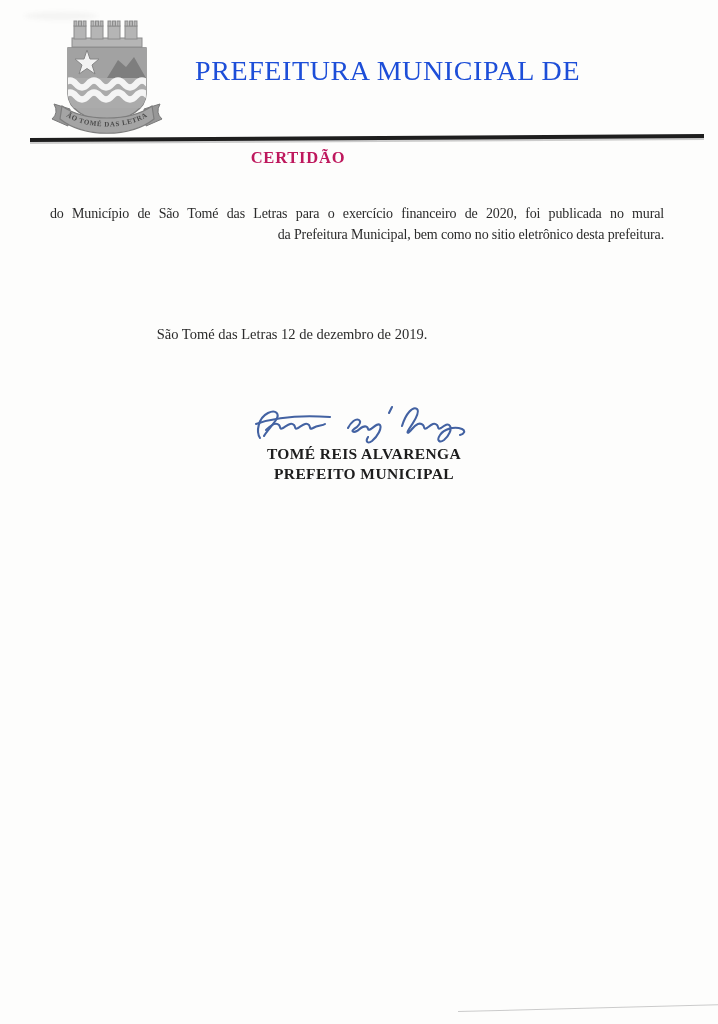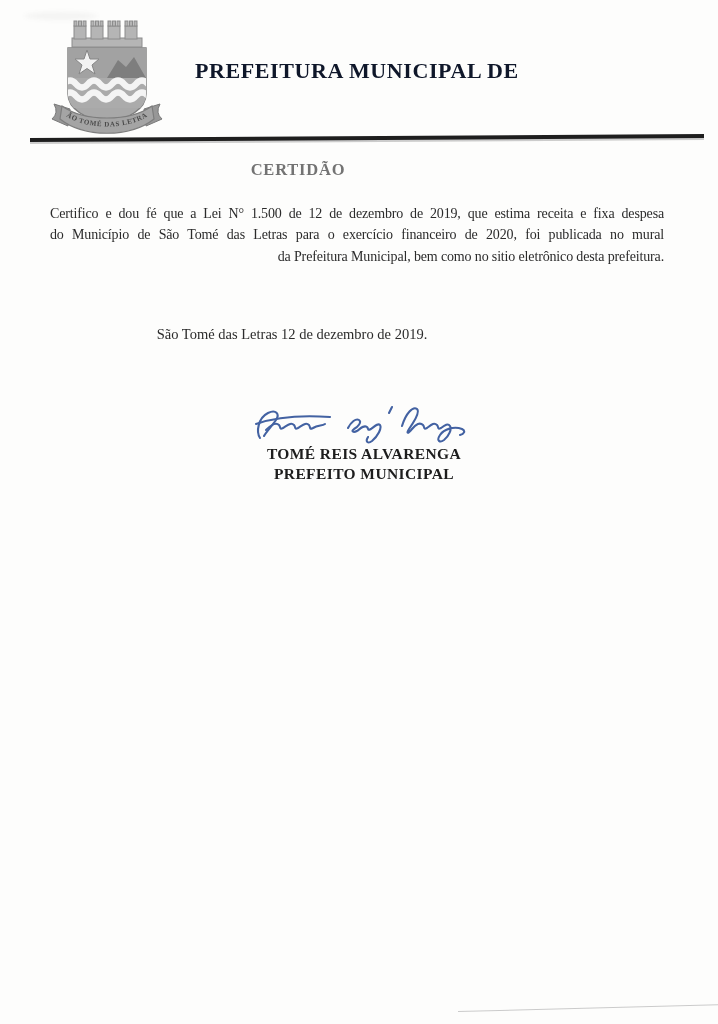--- a/index.html
+++ b/index.html
@@ -8,33 +8,33 @@
     width:718px;height:1024px;
     margin:0 auto;
     background:#fdfdfc;
     overflow:hidden;
     font-family:"Liberation Serif", serif;
     color:#222;
   }
   .crest{position:absolute;left:44px;top:16px;width:126px;height:128px;}
   .header-title{
     position:absolute;left:195px;top:57px;
-    font-weight:bold;font-size:22px;line-height:28px;
-    letter-spacing:0.6px;color:#0f172a;
+    font-weight:normal;font-size:28px;line-height:28px;
+    letter-spacing:0.6px;color:#1d4ed8;
   }
   .rule{
     position:absolute;left:30px;top:138px;width:674px;height:4px;
     background:#1e1e1e;
     box-shadow:0 2px 0 rgba(60,60,60,0.25);
     transform:rotate(-0.34deg);transform-origin:left center;
   }
   .heading{
-    position:absolute;left:0;top:160px;width:596px;
+    position:absolute;left:0;top:148px;width:596px;
     text-align:center;font-weight:bold;font-size:16.5px;
-    letter-spacing:0.8px;color:#737373;
+    letter-spacing:0.8px;color:#be185d;
   }
   .body{
     position:absolute;left:50px;top:203px;width:614px;
     font-size:14px;line-height:21.4px;color:#2b2b2b;
     letter-spacing:-0.15px;
   }
   .bline{text-align:right;}
   .bline.j{text-align:justify;text-align-last:justify;}
   .date{
     position:absolute;left:0;top:326px;width:584px;
@@ -127,21 +127,20 @@
 
   <div class="header-title">
     <div>PREFEITURA MUNICIPAL DE</div>
   </div>
 
   <div class="rule"></div>
 
   <div class="heading">CERTIDÃO</div>
 
   <div class="body">
-    <div class="bline j">Certifico e dou fé que a Lei N° 1.500 de 12 de dezembro de 2019, que estima receita e fixa despesa</div>
     <div class="bline j">do Município de São Tomé das Letras para o exercício financeiro de 2020, foi publicada no mural</div>
     <div class="bline">da Prefeitura Municipal, bem como no sitio eletrônico desta prefeitura.</div>
   </div>
 
   <div class="date">São Tomé das Letras 12 de dezembro de 2019.</div>
 
   <svg class="signature" viewBox="0 0 222 52" aria-hidden="true">
     <g fill="none" stroke="#3a5a9e" stroke-width="2.1" stroke-linecap="round" stroke-linejoin="round" opacity="0.95">
       <path d="M8,40 C4,34 6,20 16,15 C24,11 28,16 24,22 C20,28 14,34 12,38" stroke="#3a5a9e"></path>
       <path d="M14,32 C20,26 24,24 27,27 C29,29 27,32 31,30 C36,27 39,24 42,27 C44,29 42,32 46,30 C51,27 54,24 57,27 C59,30 57,32 61,30 C66,27 70,28 73,26" stroke="#3a5a9e"></path>

